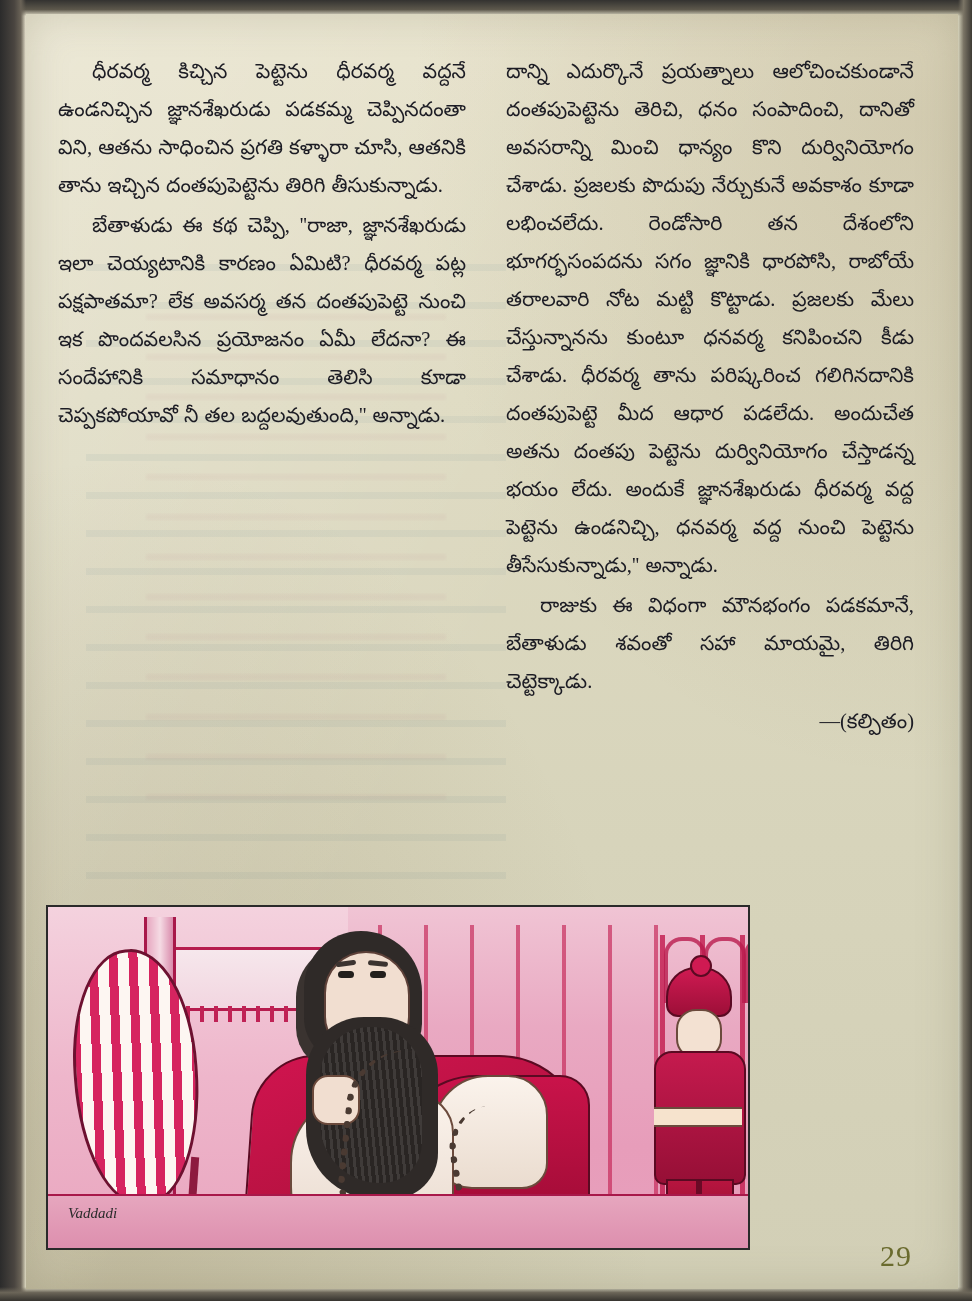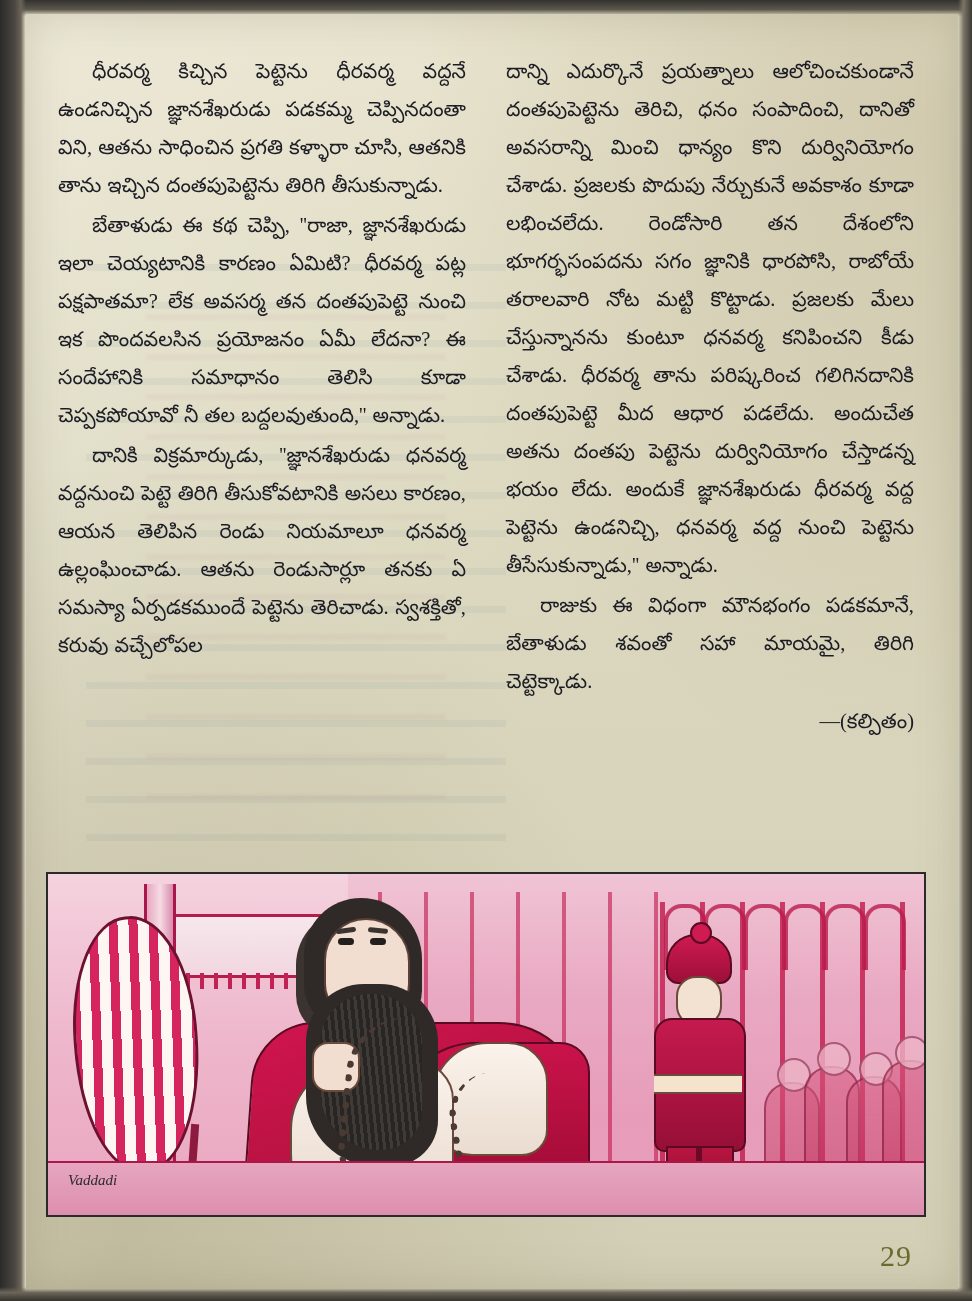--- a/index.html
+++ b/index.html
@@ -98,22 +98,22 @@
     font-size: 20.5px;
     line-height: 38px;
     color: #1c1c24;
     text-align: right;
   }
 
   
   .illo {
     position: absolute;
     left: 46px;
-    top: 872px;
-    width: 880px;
+    top: 905px;
+    width: 704px;
     height: 345px;
     border: 2px solid #2a2a2a;
     box-sizing: border-box;
     overflow: hidden;
     background: #efe9e0;
   }
   .illo-inner { position: absolute; inset: 0; }
 
   
   .wall {
@@ -353,21 +353,20 @@
   <div class="paper">
     <div class="showthrough"></div>
     <div class="showthrough2"></div>
     <div class="aging"></div>
   </div>
 
   <div class="columns">
     <div class="col">
       <p class="para">ధీరవర్మ కిచ్చిన పెట్టెను ధీరవర్మ వద్దనే ఉండనిచ్చిన జ్ఞానశేఖరుడు పడకమ్మ చెప్పినదంతా విని, ఆతను సాధించిన ప్రగతి కళ్ళారా చూసి, ఆతనికి తాను ఇచ్చిన దంతపుపెట్టెను తిరిగి తీసుకున్నాడు.</p>
       <p class="para">బేతాళుడు ఈ కథ చెప్పి, ''రాజా, జ్ఞానశేఖరుడు ఇలా చెయ్యటానికి కారణం ఏమిటి? ధీరవర్మ పట్ల పక్షపాతమా? లేక అవసర్మ తన దంతపుపెట్టె నుంచి ఇక పొందవలసిన ప్రయోజనం ఏమీ లేదనా? ఈ సందేహానికి సమాధానం తెలిసి కూడా చెప్పకపోయావో నీ తల బద్దలవుతుంది,'' అన్నాడు.</p>
-      <p class="para">దానికి విక్రమార్కుడు, ''జ్ఞానశేఖరుడు ధనవర్మ వద్దనుంచి పెట్టె తిరిగి తీసుకోవటానికి అసలు కారణం, ఆయన తెలిపిన రెండు నియమాలూ ధనవర్మ ఉల్లంఘించాడు. ఆతను రెండుసార్లూ తనకు ఏ సమస్యా ఏర్పడకముందే పెట్టెను తెరిచాడు. స్వశక్తితో, కరువు వచ్చేలోపల</p>
     </div>
     <div class="col">
       <p class="para noindent">దాన్ని ఎదుర్కొనే ప్రయత్నాలు ఆలోచించకుండానే దంతపుపెట్టెను తెరిచి, ధనం సంపాదించి, దానితో అవసరాన్ని మించి ధాన్యం కొని దుర్వినియోగం చేశాడు. ప్రజలకు పొదుపు నేర్చుకునే అవకాశం కూడా లభించలేదు. రెండోసారి తన దేశంలోని భూగర్భసంపదను సగం జ్ఞానికి ధారపోసి, రాబోయే తరాలవారి నోట మట్టి కొట్టాడు. ప్రజలకు మేలు చేస్తున్నానను కుంటూ ధనవర్మ కనిపించని కీడు చేశాడు. ధీరవర్మ తాను పరిష్కరించ గలిగినదానికి దంతపుపెట్టె మీద ఆధార పడలేదు. అందుచేత అతను దంతపు పెట్టెను దుర్వినియోగం చేస్తాడన్న భయం లేదు. అందుకే జ్ఞానశేఖరుడు ధీరవర్మ వద్ద పెట్టెను ఉండనిచ్చి, ధనవర్మ వద్ద నుంచి పెట్టెను తీసేసుకున్నాడు,'' అన్నాడు.</p>
       <p class="para">రాజుకు ఈ విధంగా మౌనభంగం పడకమానే, బేతాళుడు శవంతో సహా మాయమై, తిరిగి చెట్టెక్కాడు.</p>
       <div class="signature">—(కల్పితం)</div>
     </div>
   </div>
 
   <div class="illo">
     <div class="illo-inner">

